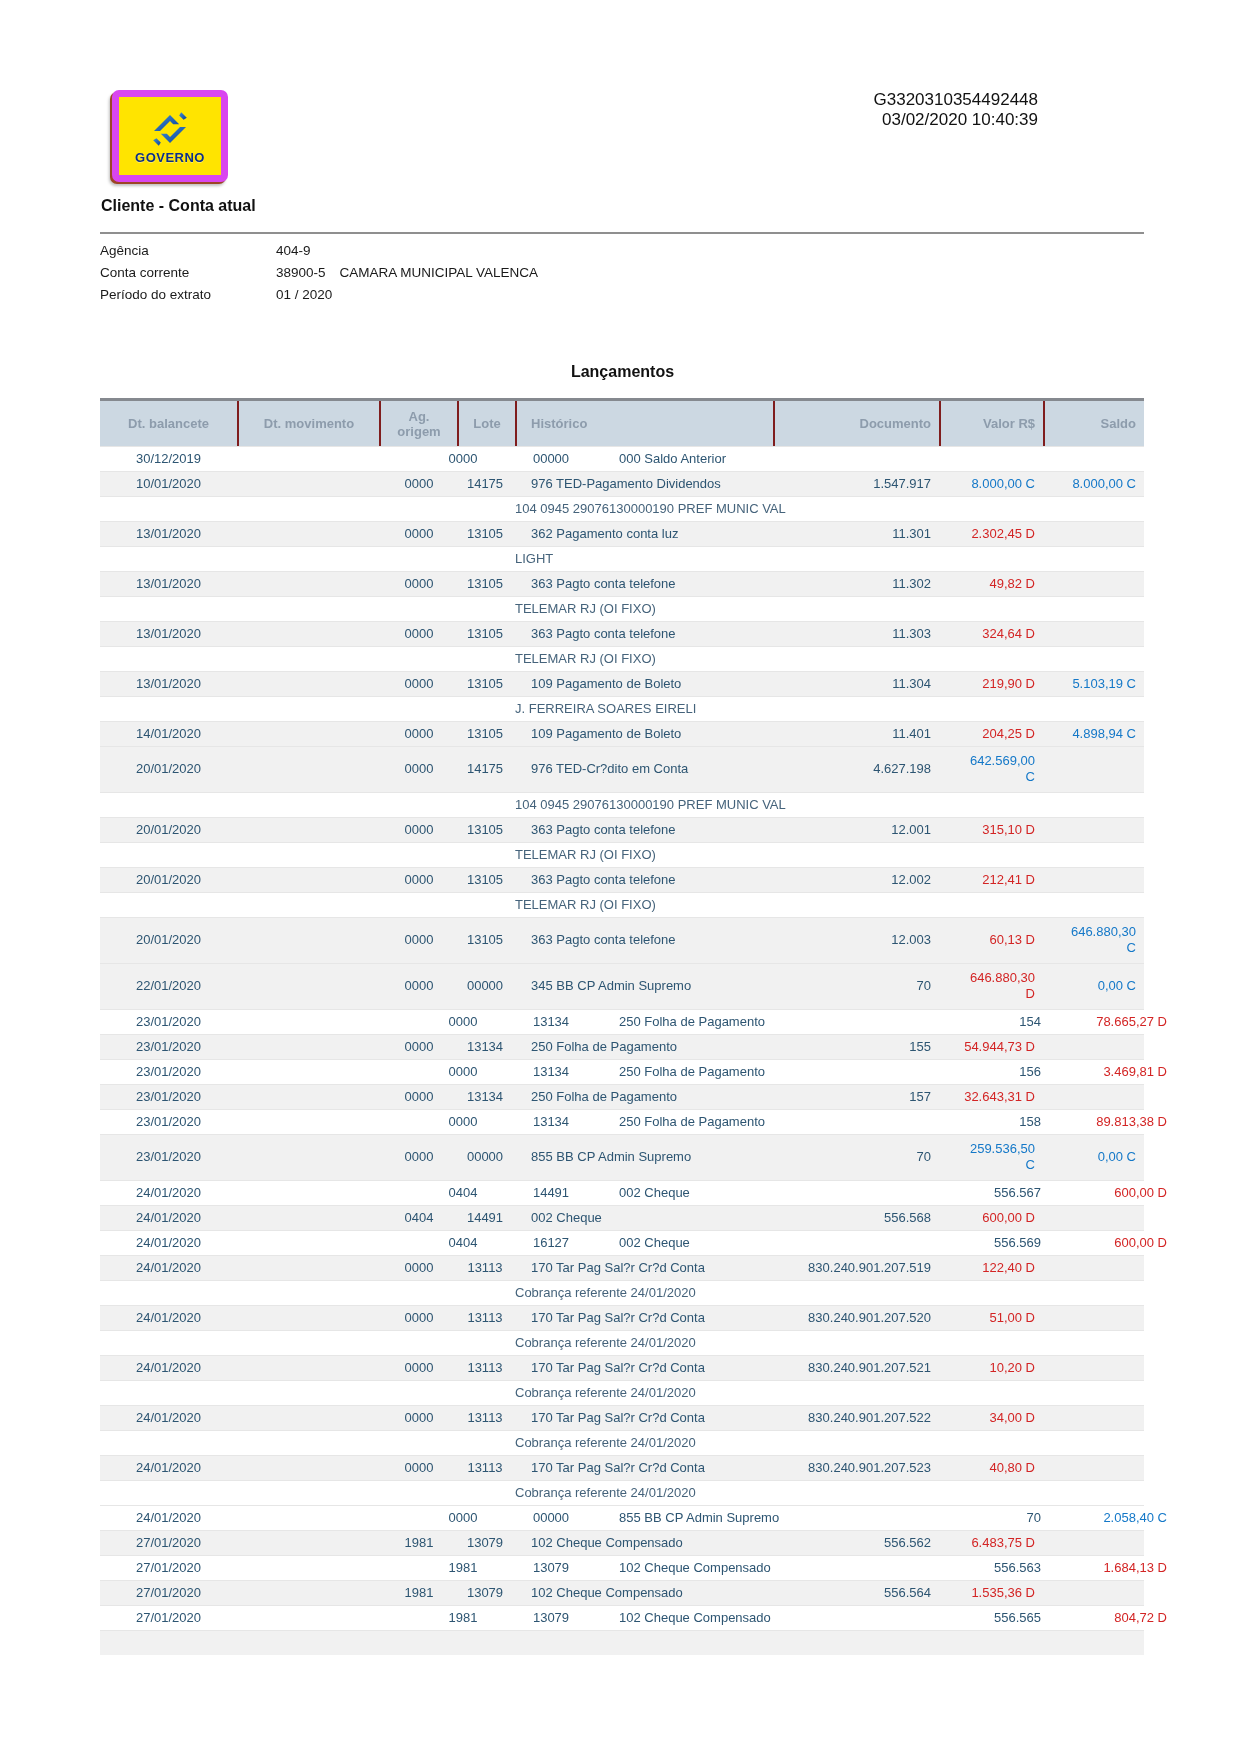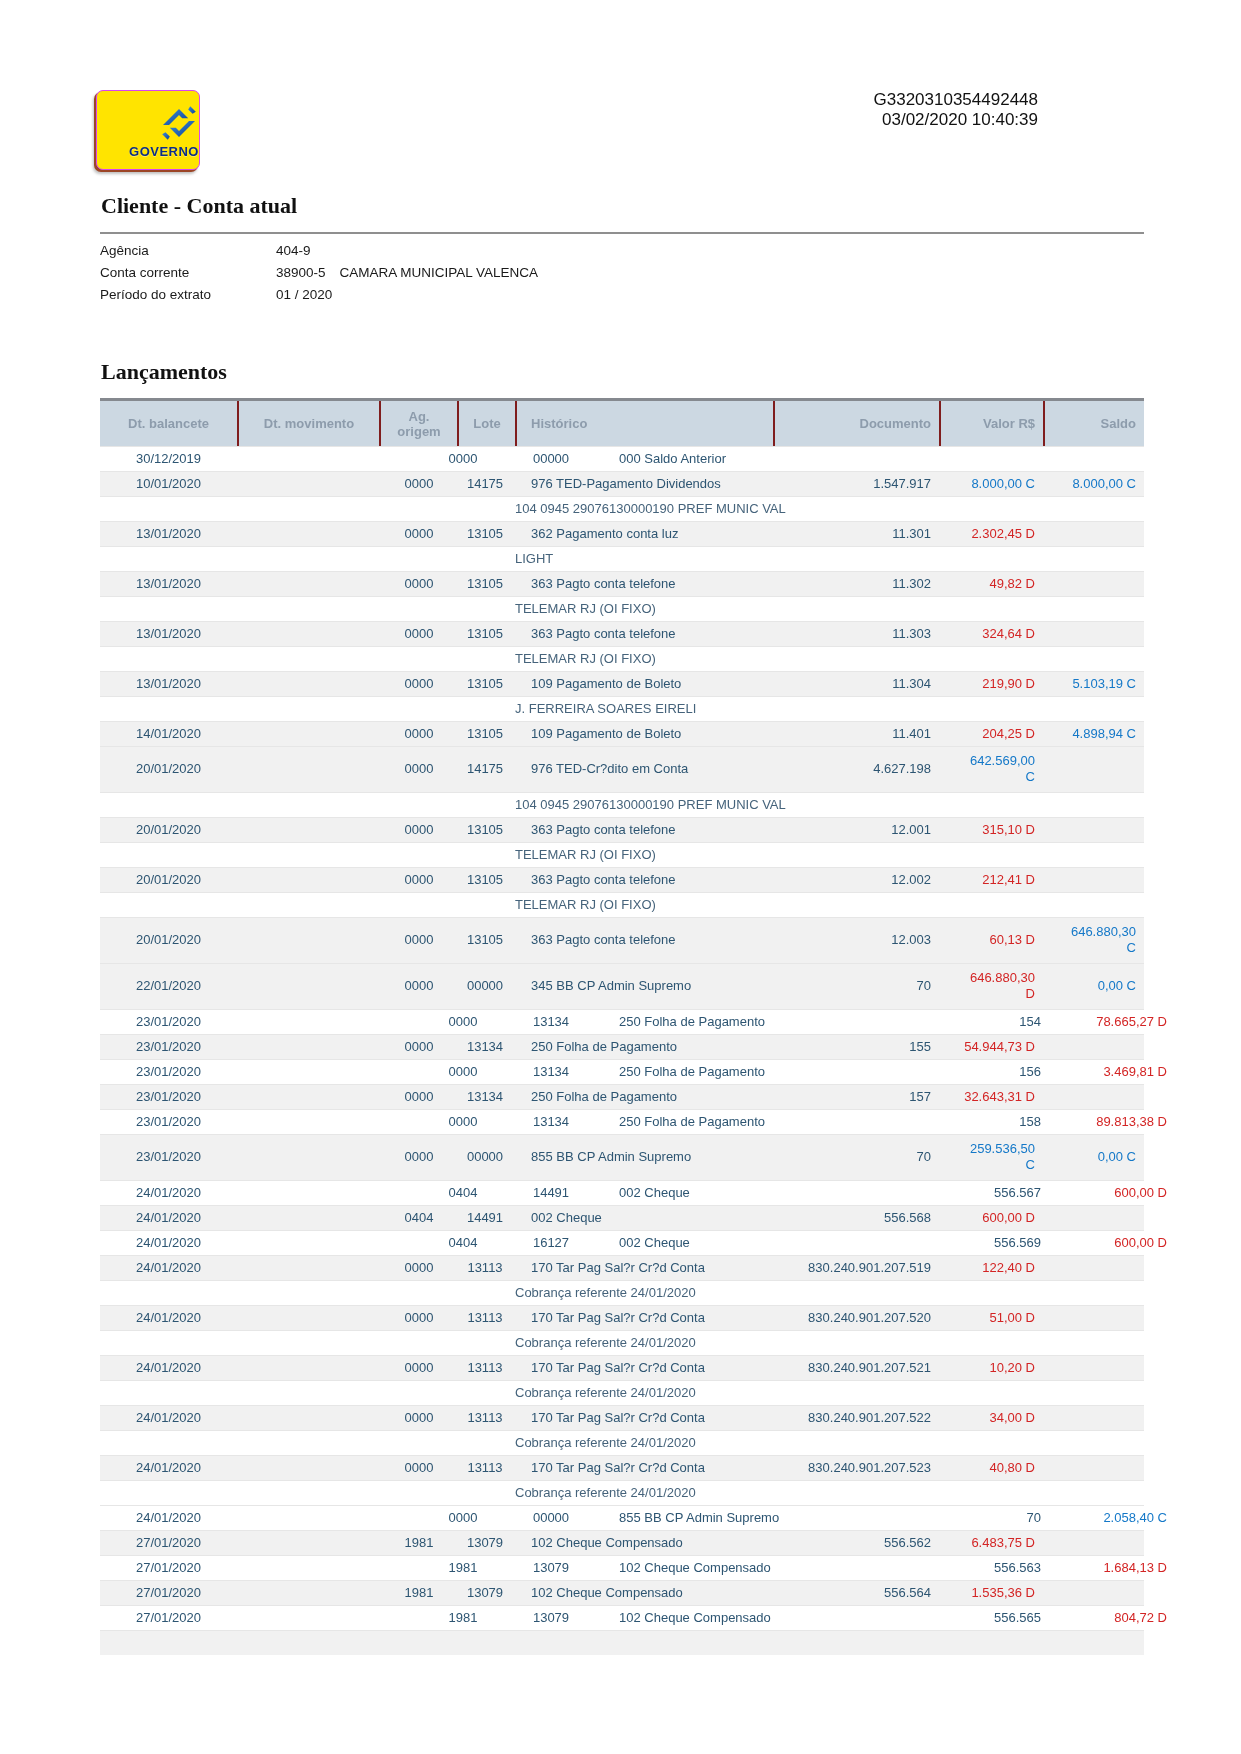--- a/index.html
+++ b/index.html
@@ -3,43 +3,43 @@
 <meta charset="utf-8">
 <style>
   html,body { margin:0; padding:0; }
   body {
     width:1241px; height:1754px; position:relative; overflow:hidden;
     background:#ffffff; color:#1a1a1a;
     font-family:"Liberation Sans","DejaVu Sans",sans-serif;
   }
   
   .logo {
-    position:absolute; left:96px; top:90px; width:102px; height:78px;
-    background:#ffe400; border:1px solid #d946ef; border-radius:7px;
+    position:absolute; left:112px; top:90px; width:102px; height:78px;
+    background:#ffe400; border:7px solid #d946ef; border-radius:7px;
     box-shadow:-2px 2px 0 #9c4526, -3px 4px 3px rgba(0,0,0,.25);
-    display:flex; flex-direction:column; align-items:flex-end; justify-content:center;
+    display:flex; flex-direction:column; align-items:center; justify-content:center;
   }
   .bb-mark { width:40px; height:40px; margin-top:1px; }
   .logo-text {
     font-size:13px; font-weight:bold; color:#0d2f86; letter-spacing:.5px;
     margin-top:1px; text-shadow:0 1px 0 rgba(255,255,255,.35);
   }
   .topcode {
     position:absolute; top:90px; right:203px; width:420px;
     text-align:right; font-size:17px; line-height:19.5px; color:#111;
   }
   
   .content { position:absolute; left:100px; top:196px; width:1044px; }
-  .client-title, .lanc-title { font-size:22px; font-weight:bold; color:#111; line-height:20px; margin:0;font-family:Liberation Serif, serif; }
+  .client-title, .lanc-title { font-size:16px; font-weight:bold; color:#111; line-height:20px; margin:0; }
   .client-title { margin:0 0 16px 1px; }
   .rule { height:2px; background:#8f8f8f; margin-bottom:6px; }
   .info-row { display:flex; font-size:13.5px; line-height:22px; color:#1a1a1a; }
   .info-label { width:176px; }
   .info-extra { margin-left:14px; }
-  .lanc-title { margin:56px 0 0 1px; }
+  .lanc-title { margin:56px 0 0 1px;text-align:center; }
   
   .tbl { margin-top:16px; border-top:3px solid #85898f; --cols:137px 140px 76px 56px 256px 164px 102px 99px; }
   .thead {
     display:grid; grid-template-columns:var(--cols); column-gap:2px;
     height:45px; background:#7f1d1d;
   }
   .th {
     background:var(--header-bg,#ccd8e2); color:#8d9cac; font-weight:bold; font-size:13px;
     display:flex; align-items:center; white-space:pre-line; line-height:15px;
   }

